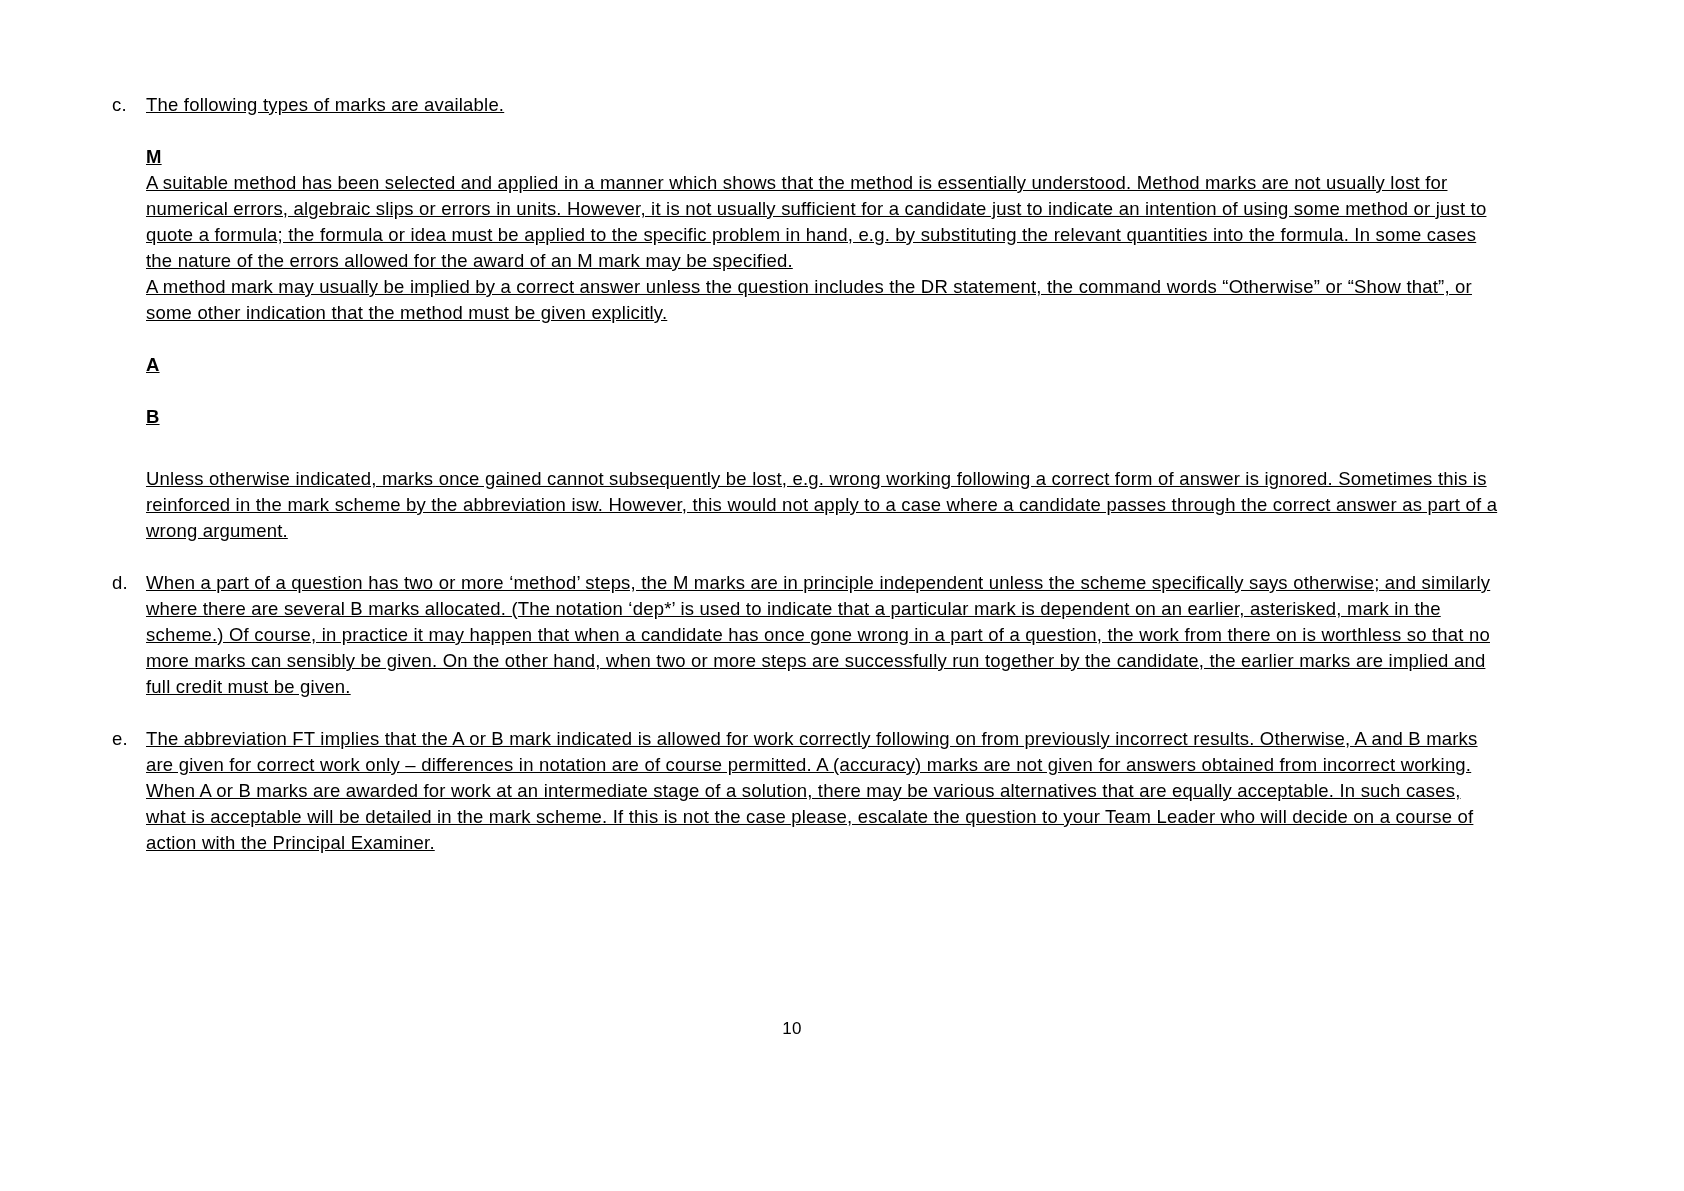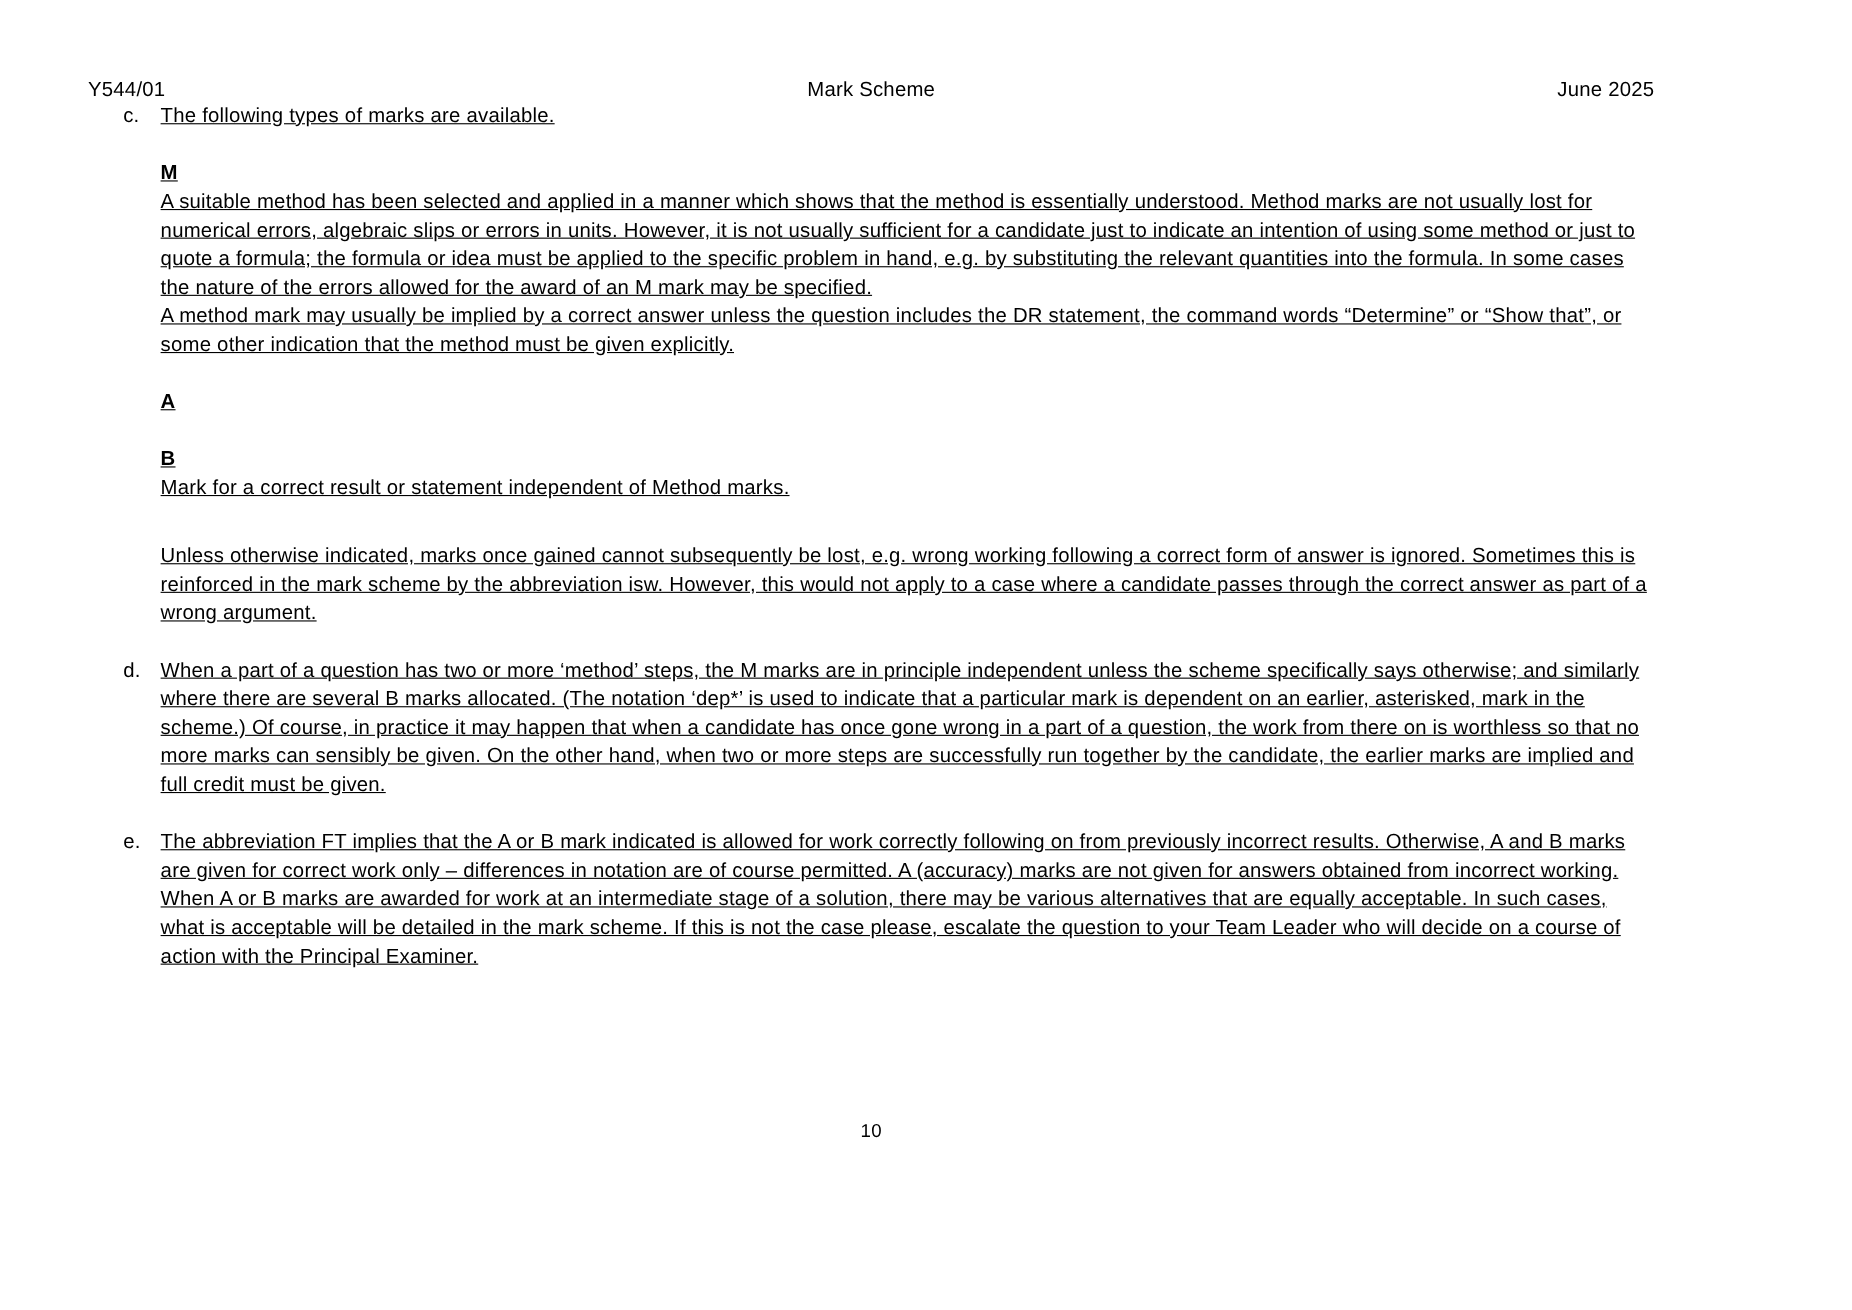--- a/index.html
+++ b/index.html
@@ -66,41 +66,35 @@
     text-align: center;
     font-size: 17px;
     letter-spacing: 0.2px;
   }
 </style>
 </head>
 <body>
 
 <div class="page">
 
-  <div class="hdr">
-    <span class="hdr-left">Y544/01</span>
-    <span class="hdr-center">Mark Scheme</span>
-    <span class="hdr-right">June 2025</span>
-  </div>
 
   <div class="doc">
 
     <div class="li">
       <span class="li-label">c.</span>
       <div class="li-body">
         <p>The following types of marks are available.</p>
 
         <p class="mark-heading">M</p>
         <p>A suitable method has been selected and applied in a manner which shows that the method is essentially understood. Method marks are not usually lost for numerical errors, algebraic slips or errors in units. However, it is not usually sufficient for a candidate just to indicate an intention of using some method or just to quote a formula; the formula or idea must be applied to the specific problem in hand, e.g. by substituting the relevant quantities into the formula. In some cases the nature of the errors allowed for the award of an M mark may be specified.</p>
-        <p>A method mark may usually be implied by a correct answer unless the question includes the DR statement, the command words “Determine” or “Show that”, or some other indication that the method must be given explicitly.</p>
+        <p>A method mark may usually be implied by a correct answer unless the question includes the DR statement, the command words “Otherwise” or “Show that”, or some other indication that the method must be given explicitly.</p>
 
         <p class="mark-heading">A</p>
 
         <p class="mark-heading">B</p>
-        <p>Mark for a correct result or statement independent of Method marks.</p>
 
         <p class="para-gap">Unless otherwise indicated, marks once gained cannot subsequently be lost, e.g. wrong working following a correct form of answer is ignored. Sometimes this is reinforced in the mark scheme by the abbreviation isw. However, this would not apply to a case where a candidate passes through the correct answer as part of a wrong argument.</p>
       </div>
     </div>
 
     <div class="li">
       <span class="li-label">d.</span>
       <div class="li-body">
         <p>When a part of a question has two or more ‘method’ steps, the M marks are in principle independent unless the scheme specifically says otherwise; and similarly where there are several B marks allocated. (The notation ‘dep*’ is used to indicate that a particular mark is dependent on an earlier, asterisked, mark in the scheme.) Of course, in practice it may happen that when a candidate has once gone wrong in a part of a question, the work from there on is worthless so that no more marks can sensibly be given. On the other hand, when two or more steps are successfully run together by the candidate, the earlier marks are implied and full credit must be given.</p>
       </div>

